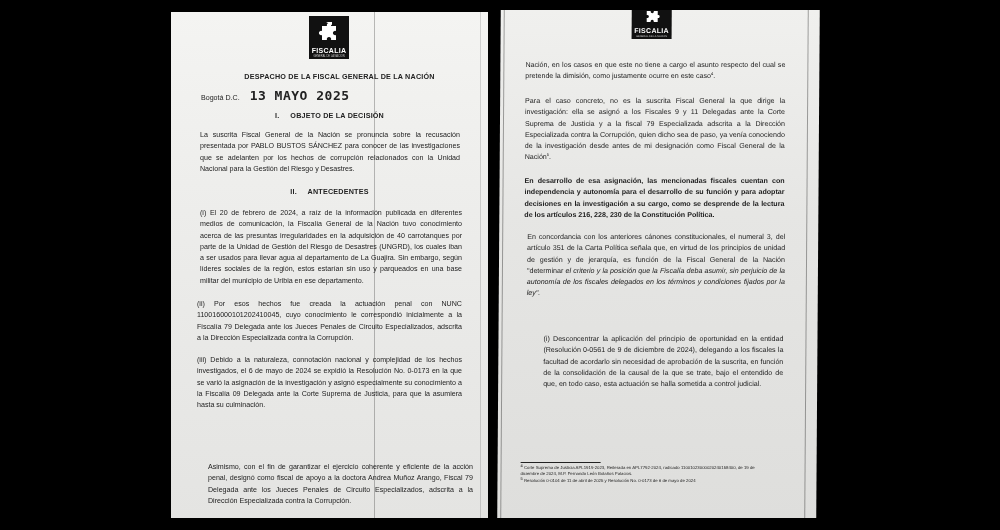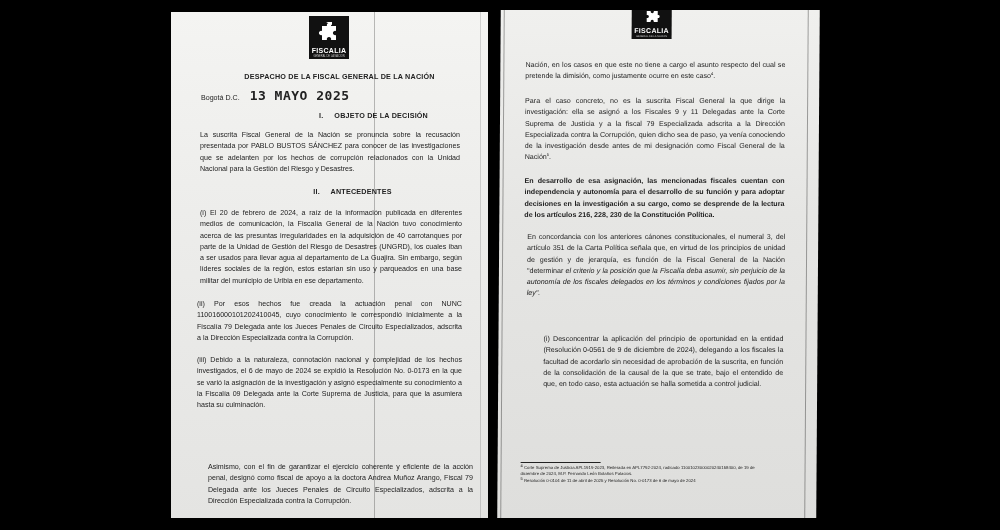--- a/index.html
+++ b/index.html
@@ -69,25 +69,25 @@
     <div class="logo-sub">GENERAL DE LA NACION</div>
   </div>
 
   <div class="txt center heading" style="left:0; width:317px; top:59px;padding-left:10px;">DESPACHO DE LA FISCAL GENERAL DE LA NACIÓN</div>
 
   <div class="txt" style="left:30px; top:78px; width:260px;">
     <span>Bogotá D.C.</span>
     <span class="stamp" style="margin-left:8px;">13 MAYO 2025</span>
   </div>
 
-  <div class="txt center heading" style="left:0; width:317px; top:98px; white-space:pre;margin-left:44px;">I.     OBJETO DE LA DECISIÓN</div>
+  <div class="txt center heading" style="left:0; width:317px; top:98px; white-space:pre;">I.     OBJETO DE LA DECISIÓN</div>
 
   <div class="txt" style="left:29px; top:118px; width:260px;">La suscrita Fiscal General de la Nación se pronuncia sobre la recusación presentada por PABLO BUSTOS SÁNCHEZ para conocer de las investigaciones que se adelanten por los hechos de corrupción relacionados con la Unidad Nacional para la Gestión del Riesgo y Desastres.</div>
 
-  <div class="txt center heading" style="left:0; width:317px; top:174px; white-space:pre;margin-left:23px;">II.     ANTECEDENTES</div>
+  <div class="txt center heading" style="left:0; width:317px; top:174px; white-space:pre;">II.     ANTECEDENTES</div>
 
   <div class="txt" style="left:29px; top:196px; width:262px;">(i) El 20 de febrero de 2024, a raíz de la información publicada en diferentes medios de comunicación, la Fiscalía General de la Nación tuvo conocimiento acerca de las presuntas irregularidades en la adquisición de 40 carrotanques por parte de la Unidad de Gestión del Riesgo de Desastres (UNGRD), los cuales iban a ser usados para llevar agua al departamento de La Guajira. Sin embargo, según líderes sociales de la región, estos estarían sin uso y parqueados en una base militar del municipio de Uribia en ese departamento.</div>
   <div class="txt" style="left:26px; top:287px; width:265px;">(ii) Por esos hechos fue creada la actuación penal con NUNC 110016000101202410045, cuyo conocimiento le correspondió inicialmente a la Fiscalía 79 Delegada ante los Jueces Penales de Circuito Especializados, adscrita a la Dirección Especializada contra la Corrupción.</div>
   <div class="txt" style="left:26px; top:343px; width:265px;">(iii) Debido a la naturaleza, connotación nacional y complejidad de los hechos investigados, el 6 de mayo de 2024 se expidió la Resolución No. 0-0173 en la que se varió la asignación de la investigación y asignó especialmente su conocimiento a la Fiscalía 09 Delegada ante la Corte Suprema de Justicia, para que la asumiera hasta su culminación.</div>
   <div class="txt" style="left:37px; top:409px; width:265px;margin-top:41px;">Asimismo, con el fin de garantizar el ejercicio coherente y eficiente de la acción penal, designó como fiscal de apoyo a la doctora Andrea Muñoz Arango, Fiscal 79 Delegada ante los Jueces Penales de Circuito Especializados, adscrita a la Dirección Especializada contra la Corrupción.</div>
 </div>
 
 <div class="page" id="page-right">
   <div class="edge-line" style="left:3px;"></div>
   <div class="edge-line" style="left:307px;"></div>

